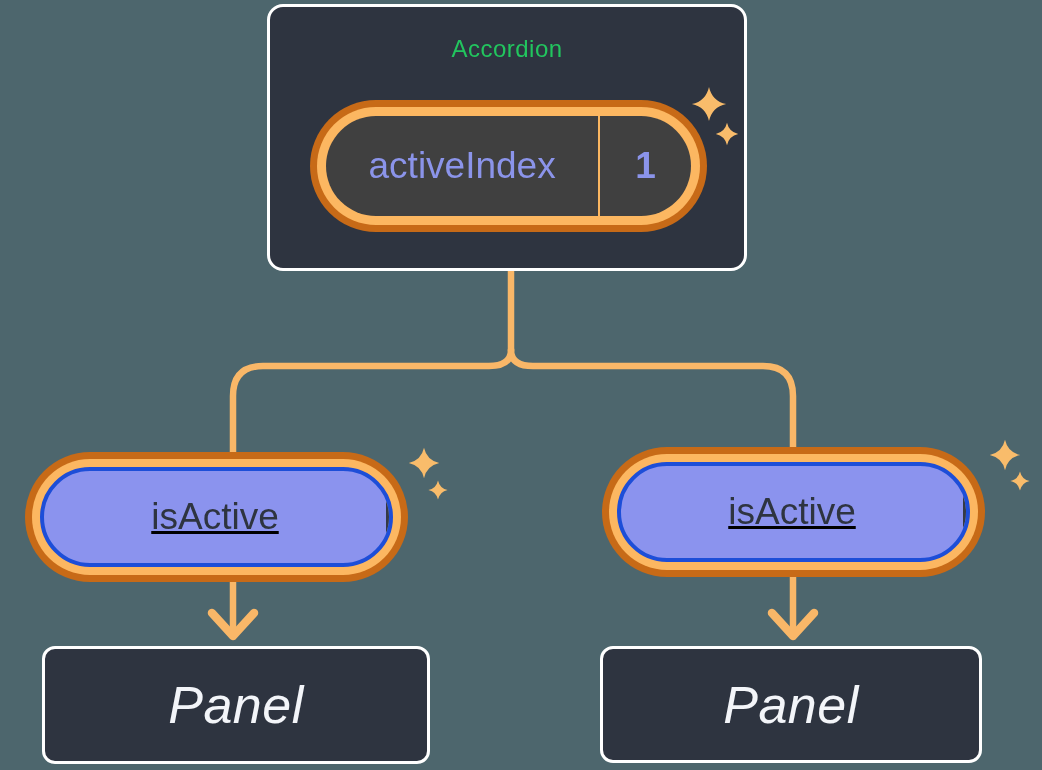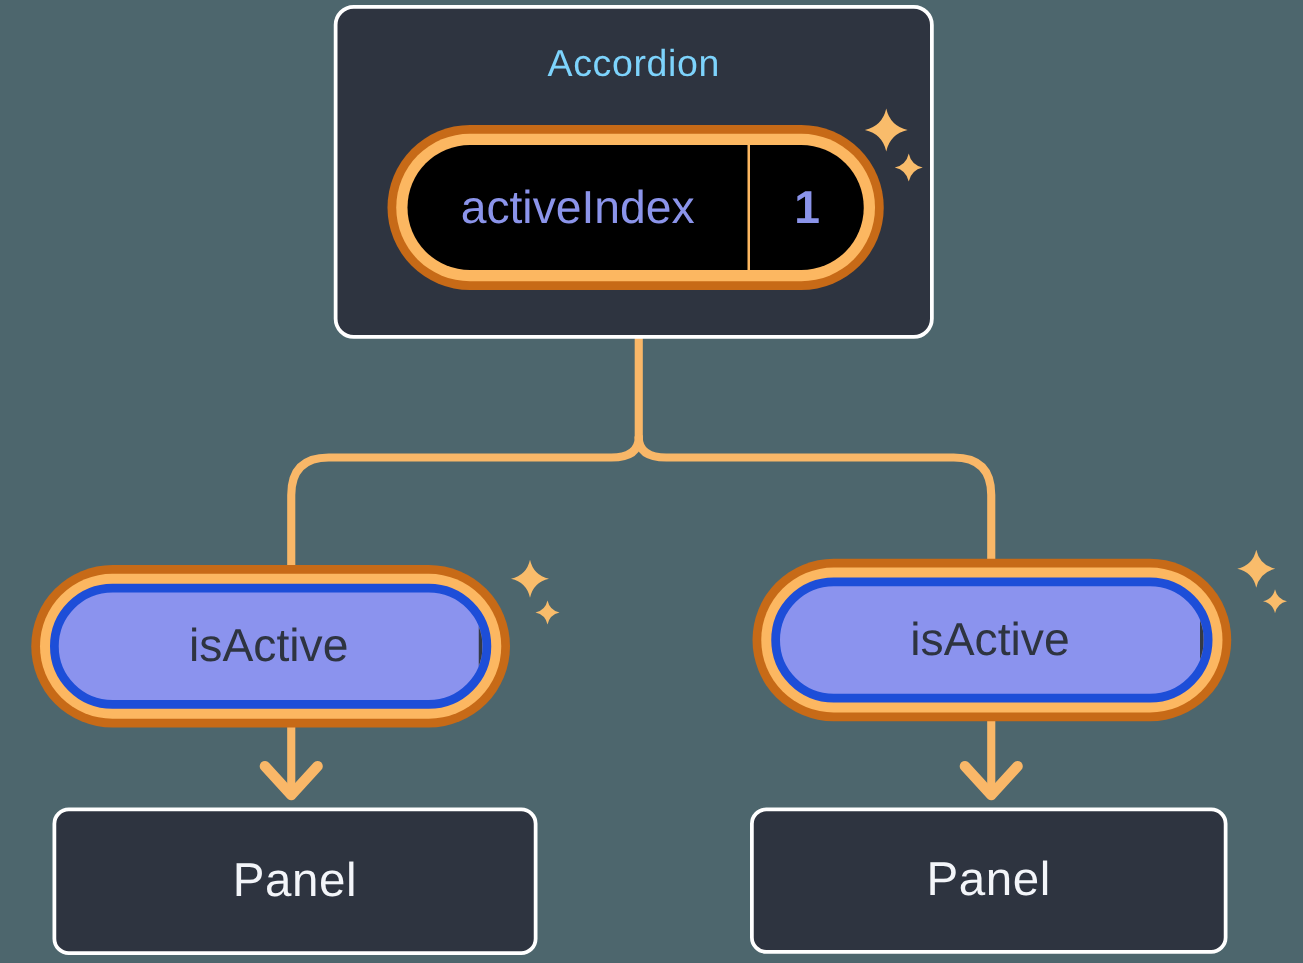--- a/index.html
+++ b/index.html
@@ -13,44 +13,44 @@
   .sparkle-layer{z-index:6;}
 
   
   .card{
     position:absolute;box-sizing:border-box;z-index:3;
     background:#2e3440;border:3px solid #ffffff;border-radius:16px;
   }
   .accordion-card{left:267px;top:4px;width:480px;height:267px;}
   .card-title{
     position:absolute;left:0;right:0;top:28px;text-align:center;
-    color:#7dd3fc;font-size:30px;font-weight:500;letter-spacing:0.5px;
+    color:#22c55e;font-size:24px;font-weight:500;letter-spacing:0.5px;
   }
   .panel-card{
     display:flex;align-items:center;justify-content:center;border-radius:13px;
   }
   .panel-left{left:42px;top:646px;width:388px;height:118px;}
   .panel-right{left:600px;top:646px;width:382px;height:117px;}
-  .panel-title{color:#f3f5f9;font-size:38px;font-weight:500;letter-spacing:0.5px;}
+  .panel-title{color:#f3f5f9;font-size:52px;font-weight:500;letter-spacing:0.5px;font-style:italic;}
 
   
   .pill{
     position:absolute;box-sizing:border-box;z-index:4;
     background:#c76a17;border-radius:999px;padding:7px;
   }
   .pill-mid{
     box-sizing:border-box;width:100%;height:100%;
     background:#fcb761;border-radius:999px;padding:9px;
   }
   .pill-core{
     box-sizing:border-box;width:100%;height:100%;
     border-radius:999px;display:flex;align-items:stretch;overflow:hidden;
   }
-  .pill-core.dark{background:#000000;}
-  .pill-core.purple{background:#8b93ee;border:7px solid #1d4ed8;}
+  .pill-core.dark{background:#404040;}
+  .pill-core.purple{background:#8b93ee;border:4px solid #1d4ed8;text-decoration:underline;}
   .pill-cell{display:flex;align-items:center;justify-content:center;}
   .divider{width:2px;}
   .divider.orange{background:#fcb761;}
   .divider.dark{width:3px;background:#343a46;}
 
   .state-pill{left:310px;top:100px;width:397px;height:132px;}
   .state-pill .pill-mid{padding:9px;}
   .state-name{flex:3;color:#8b94ea;font-size:37px;}
   .state-value{flex:1;color:#8b94ea;font-size:37px;font-weight:700;}
 

